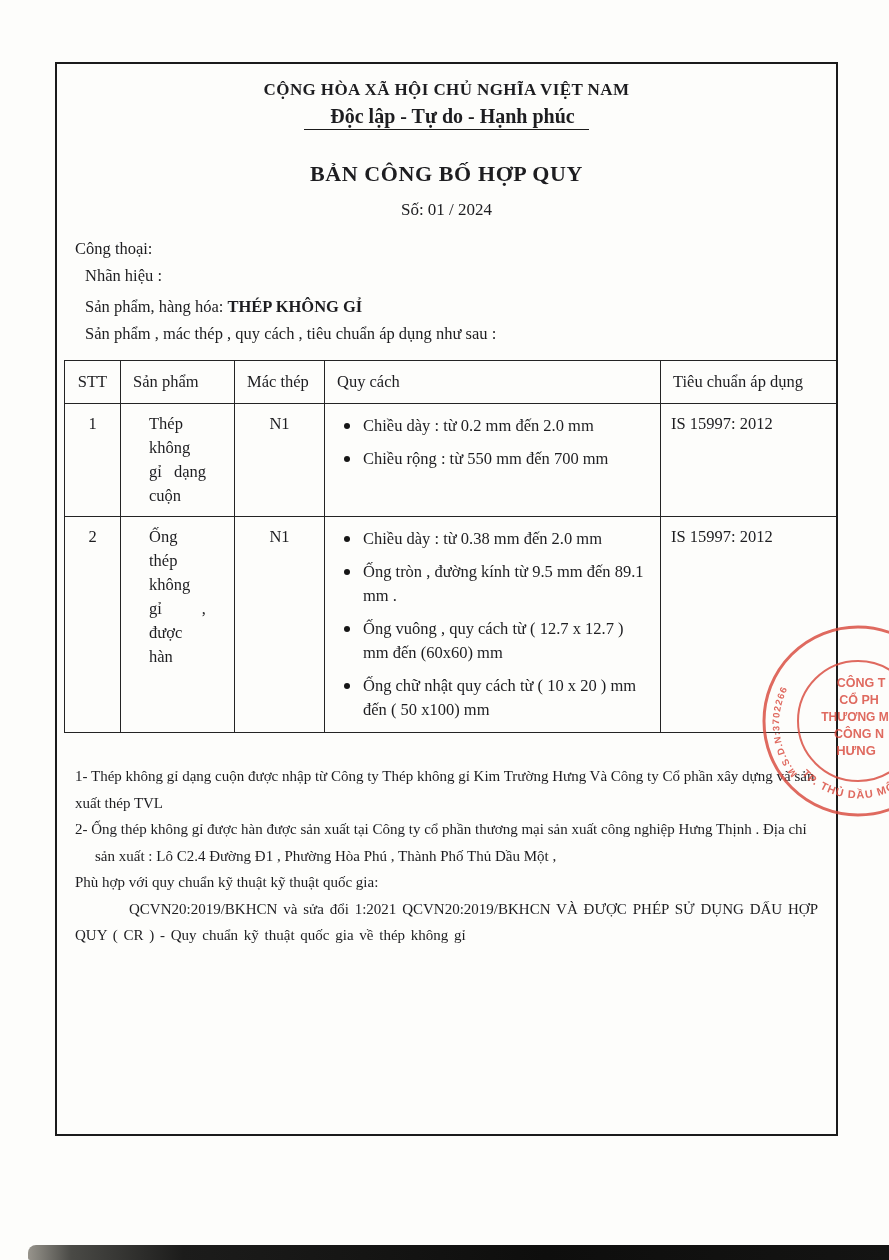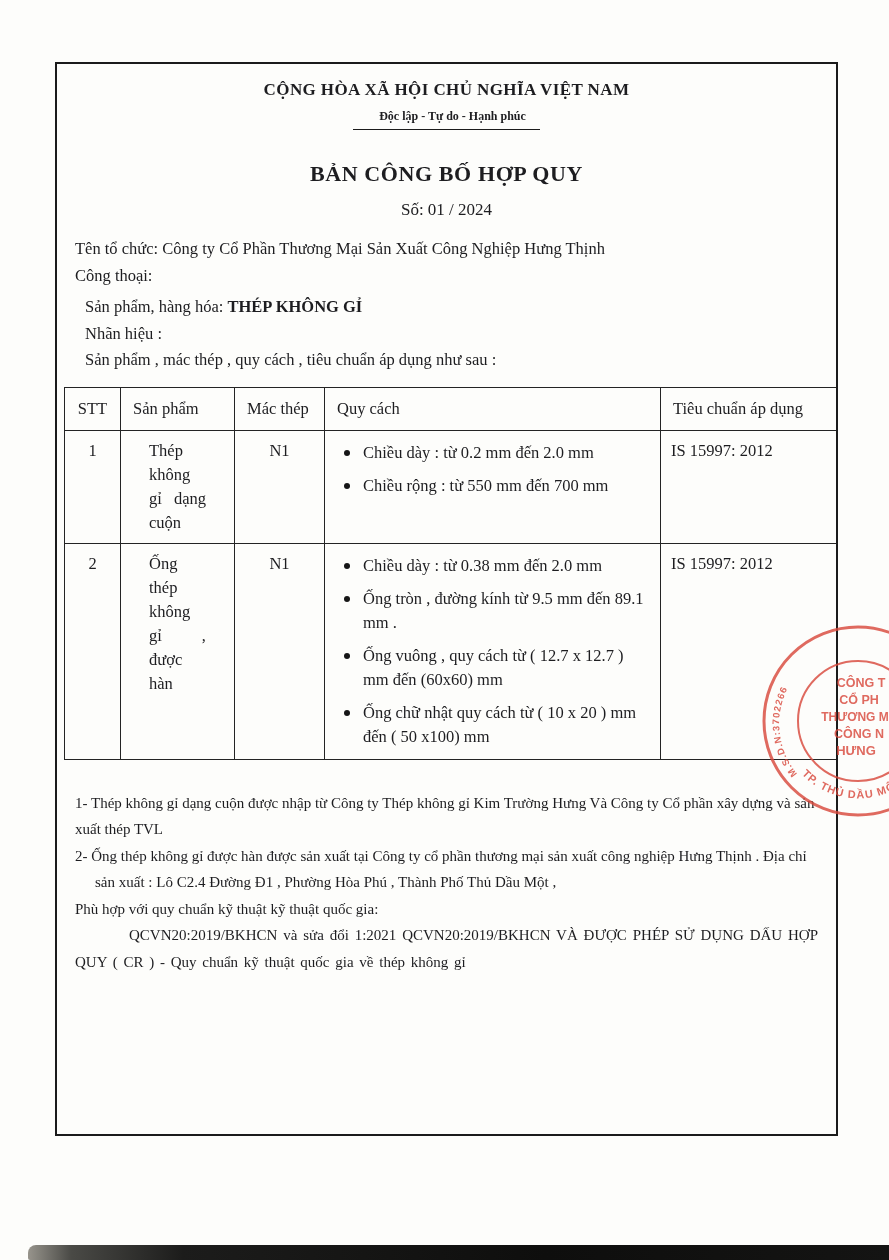--- a/index.html
+++ b/index.html
@@ -20,21 +20,21 @@
     width: 783px;
     height: 1074px;
     border: 2px solid #1b1b1b;
     padding: 14px 18px 0 18px;
     overflow: hidden;
   }
   .nat-header { text-align: center; }
   .nat-line1 { font-size: 17px; font-weight: bold; letter-spacing: 0.4px; line-height: 24px; }
   .nat-motto {
     display: inline-block;
-    font-size: 12px;
+    font-size: 20px;
     font-weight: bold;
     line-height: 24px;
     margin-top: 2px;
     border-bottom: 1.6px solid #1b1b1b;
     padding: 0 14px 1px 26px;
   }
   .doc-title {
     text-align: center;
     font-size: 22px;
     font-weight: bold;
@@ -122,24 +122,23 @@
 
     <div class="nat-header">
       <div class="nat-line1">CỘNG HÒA XÃ HỘI CHỦ NGHĨA VIỆT NAM</div>
       <div class="nat-motto">Độc lập - Tự do - Hạnh phúc</div>
     </div>
 
     <div class="doc-title">BẢN CÔNG BỐ HỢP QUY</div>
     <div class="doc-number">Số: 01 / 2024</div>
 
     <div class="body-block">
-      <p>Tên tổ chức: Công ty Cổ Phần Thương Mại Sản Xuất Công Nghiệp Hưng Thịnh</p>
       <p>Công thoại:</p>
+      <p class="indent-sm">Nhãn hiệu :</p>
       <p class="indent-sm gap-top"><span>Sản phẩm, hàng hóa: </span><span class="bold">THÉP KHÔNG GỈ</span></p>
-      <p class="indent-sm">Nhãn hiệu :</p>
       <p class="indent-sm">Sản phẩm , mác thép , quy cách , tiêu chuẩn áp dụng như sau :</p>
     </div>
 
     <table class="spec-table">
       <colgroup>
         <col style="width:56px">
           <col style="width:114px">
           <col style="width:90px">
           <col style="width:336px">
           <col style="width:178px">

